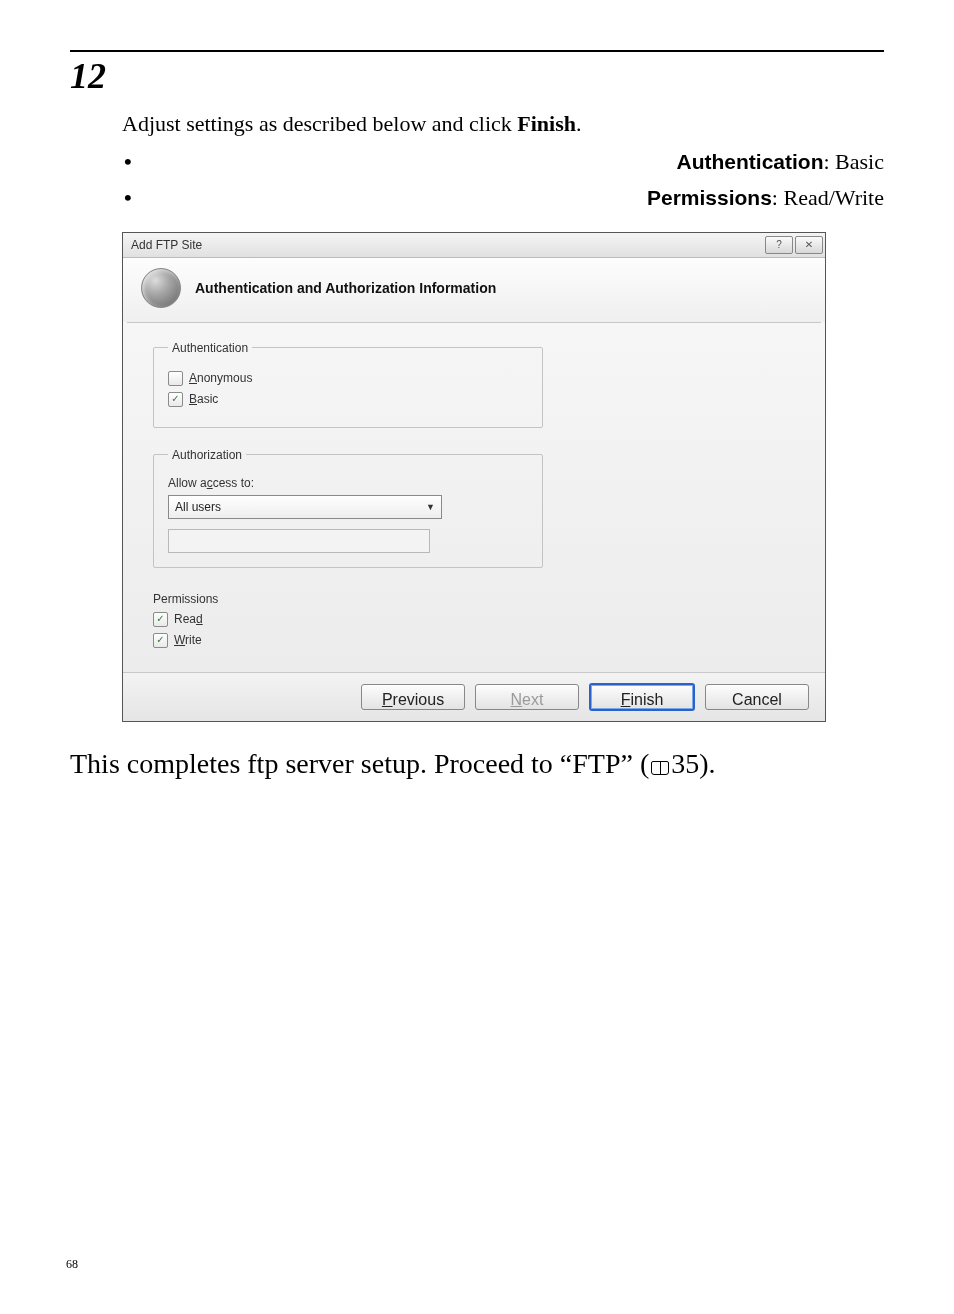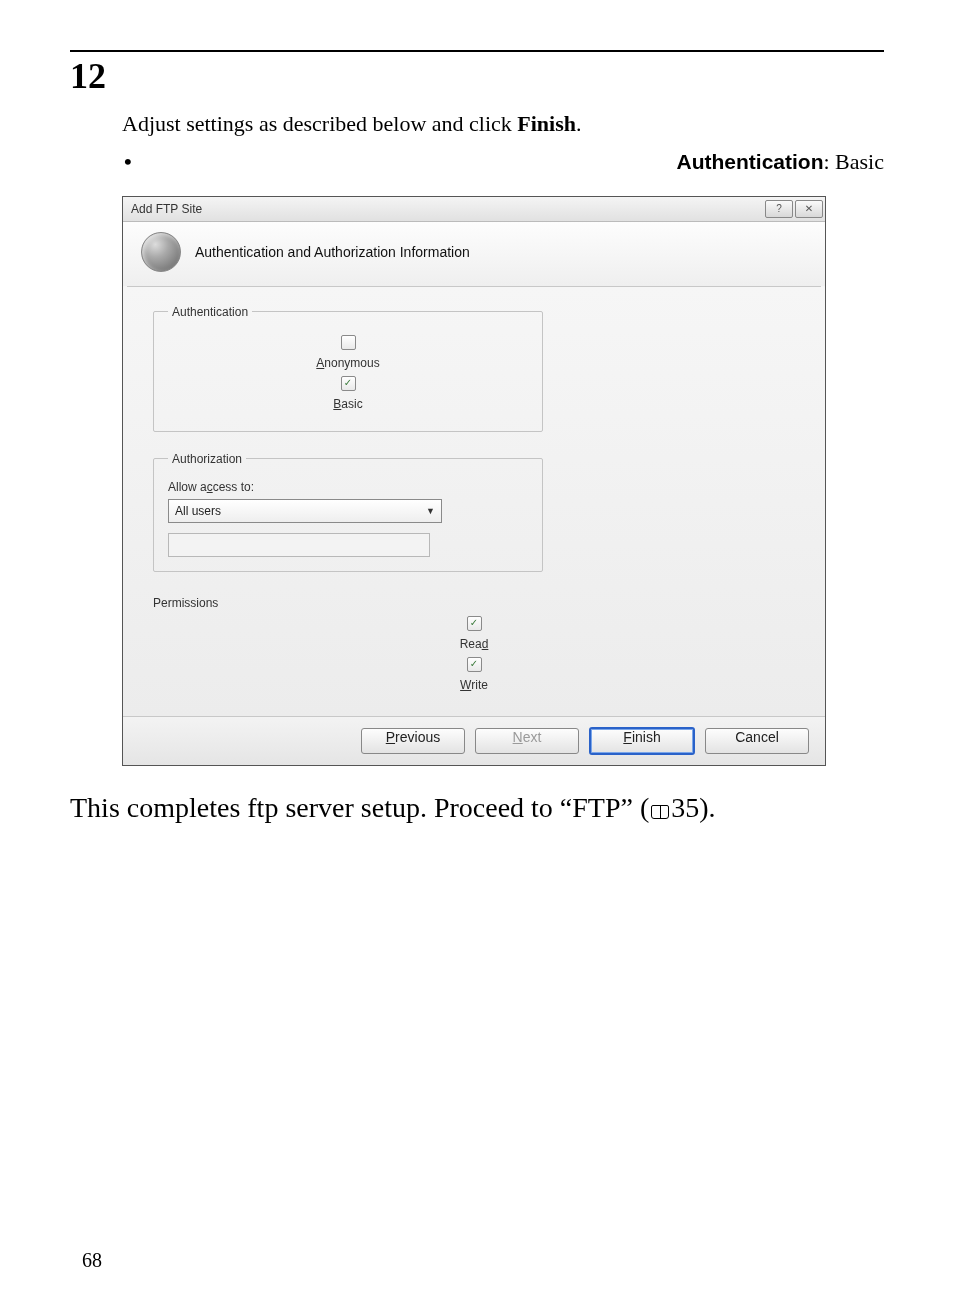--- a/index.html
+++ b/index.html
@@ -1,72 +1,75 @@
 <!DOCTYPE html>
 <html><head>
 <meta charset="utf-8">
 <style>
   html,body{margin:0;padding:0;background:#fff;font-family:"Segoe UI",Arial,sans-serif;color:#000;}
   .page{width:954px;height:1314px;position:relative;box-sizing:border-box;padding:50px 70px 0 70px;}
   .hr-top{border-top:2px solid #000;margin:0 0 6px 0;}
   .step-row{display:flex;align-items:baseline;gap:14px;margin-bottom:14px;}
-  .step-num{font-family:Georgia,"Times New Roman",serif;font-weight:bold;font-size:36px;line-height:1;}
+  .step-num{font-family:Georgia,"Times New Roman",serif;font-weight:bold;font-size:36px;line-height:1;font-style:italic;}
   .step-title{font-family:Georgia,"Times New Roman",serif;font-weight:bold;font-size:26px;}
   .body-text{font-family:Georgia,"Times New Roman",serif;font-size:22px;line-height:1.45;margin-left:52px;}
   .body-text .strong{font-weight:bold;}
   ul.bullets{list-style:none;padding:0;margin:6px 0 0 0;}
   ul.bullets li{position:relative;padding-left:22px;margin:4px 0;text-align:right;}
   ul.bullets li::before{content:"•";position:absolute;left:2px;top:0;font-weight:bold;}
   .bullets .label{font-family:Arial,Helvetica,sans-serif;font-weight:bold;font-size:21px;}
   .bullets .val{font-family:Georgia,"Times New Roman",serif;font-size:22px;}
   
   .dialog{width:702px;margin:18px 0 0 52px;border:1px solid #555;background:linear-gradient(#f6f6f6,#ececec);font-family:"Segoe UI",Tahoma,Arial,sans-serif;font-size:13px;color:#222;}
   .titlebar{height:24px;background:linear-gradient(#f4f4f4,#e1e1e1);border-bottom:1px solid #bbb;display:flex;align-items:center;padding:0 2px 0 8px;font-size:12px;color:#333;}
   .titlebar .title{flex:1;}
   .winbtn{width:26px;height:16px;margin-left:2px;border:1px solid #888;border-radius:2px;background:linear-gradient(#fafafa,#d8d8d8);display:flex;align-items:center;justify-content:center;font-size:10px;color:#555;}
   .header-strip{display:flex;align-items:center;gap:14px;padding:10px 18px 14px 18px;background:linear-gradient(#fdfdfd,#efefef);}
   .globe{width:38px;height:38px;border-radius:50%;background:radial-gradient(circle at 35% 30%,#ddd 0%,#aaa 35%,#777 80%,#555 100%);border:1px solid #888;box-shadow:inset 2px 2px 4px rgba(255,255,255,.6);}
-  .header-title{font-weight:normal;font-size:14px;color:#111;}
+  .header-title{font-weight:bold;font-size:14px;color:#111;}
   .divider{height:1px;background:#c8c8c8;margin:0 4px;}
   .content{padding:18px 30px 8px 30px;background:linear-gradient(#f6f6f6,#ececec);}
   fieldset{border:1px solid #c4c4c4;border-radius:2px;margin:0 0 20px 0;padding:10px 14px 14px 14px;width:360px;background:transparent;}
   legend{padding:0 4px;font-size:12px;color:#333;}
-  .cb-row{display:flex;align-items:center;gap:6px;margin:6px 0;font-size:12px;color:#333;flex-direction:column;}
+  .cb-row{display:flex;align-items:center;gap:6px;margin:6px 0;font-size:12px;color:#333;}
   .checkbox{width:13px;height:13px;border:1px solid #8a8a8a;background:linear-gradient(#fff,#e9e9e9);border-radius:2px;display:flex;align-items:center;justify-content:center;font-size:10px;color:#3a7a3a;line-height:1;}
   .checkbox.checked::after{content:"\2713";}
   .field-label{font-size:12px;color:#333;margin:4px 0 5px 0;}
   .select{width:260px;height:22px;border:1px solid #8a8a8a;background:linear-gradient(#fff,#eee);display:flex;align-items:center;justify-content:space-between;padding:0 6px;font-size:12px;color:#222;}
   .select .caret{font-size:9px;color:#333;}
   .textbox{width:260px;height:22px;border:1px solid #b8b8b8;background:#f3f3f3;margin-top:10px;}
   .btnbar{height:48px;border-top:1px solid #c8c8c8;background:linear-gradient(#f3f3f3,#e5e5e5);display:flex;align-items:center;justify-content:flex-end;gap:10px;padding:0 16px;}
-  .btn{min-width:82px;height:24px;border:1px solid #888;border-radius:3px;background:linear-gradient(#fdfdfd,#e3e3e3);font-size:14px;color:#222;display:flex;align-items:flex-start;justify-content:center;padding:0 10px;}
+  .btn{min-width:82px;height:24px;border:1px solid #888;border-radius:3px;background:linear-gradient(#fdfdfd,#e3e3e3);font-size:16px;color:#222;display:flex;align-items:flex-end;justify-content:center;padding:0 10px;}
   .btn.disabled{color:#9a9a9a;}
   .btn.default{border:2px solid #2a62c9;box-shadow:0 0 0 1px #7aa6ea inset;}
   .ul{text-decoration:underline;}
   .after-text{font-family:Georgia,"Times New Roman",serif;font-size:28px;margin:26px 0 0 0;}
   .book-icon{display:inline-block;width:18px;height:14px;vertical-align:-2px;position:relative;margin:0 2px;}
   .book-icon::before{content:"";position:absolute;inset:0;border:1.4px solid #000;border-radius:2px 2px 3px 3px;background:#fff;}
   .book-icon::after{content:"";position:absolute;left:50%;top:1px;bottom:1px;width:1.2px;background:#000;}
-  .page-num{position:absolute;left:82px;bottom:42px;font-family:Georgia,"Times New Roman",serif;font-size:20px;}
+  .page-num{position:absolute;left:66px;bottom:42px;font-family:Georgia,"Times New Roman",serif;font-size:12px;}
 </style>
 </head>
 <body>
 
 <div class="page">
   <div class="hr-top"></div>
 
   <div class="step-row">
     <div class="step-num">12</div>
   </div>
 
   <div class="body-text">
     <span>Adjust settings as described below and click </span><span class="strong">Finish</span><span>.</span>
     <ul class="bullets">
       <li>
         <span class="label">Authentication</span><span class="val">: Basic</span>
+      </li>
+      <li>
+        <span class="label">Permissions</span><span class="val">: Read/Write</span>
       </li>
     </ul>
   </div>
 
   <div class="dialog">
     <div class="titlebar">
       <span class="title">Add FTP Site</span>
       <div class="winbtn">
           <span>?</span>
         </div>

